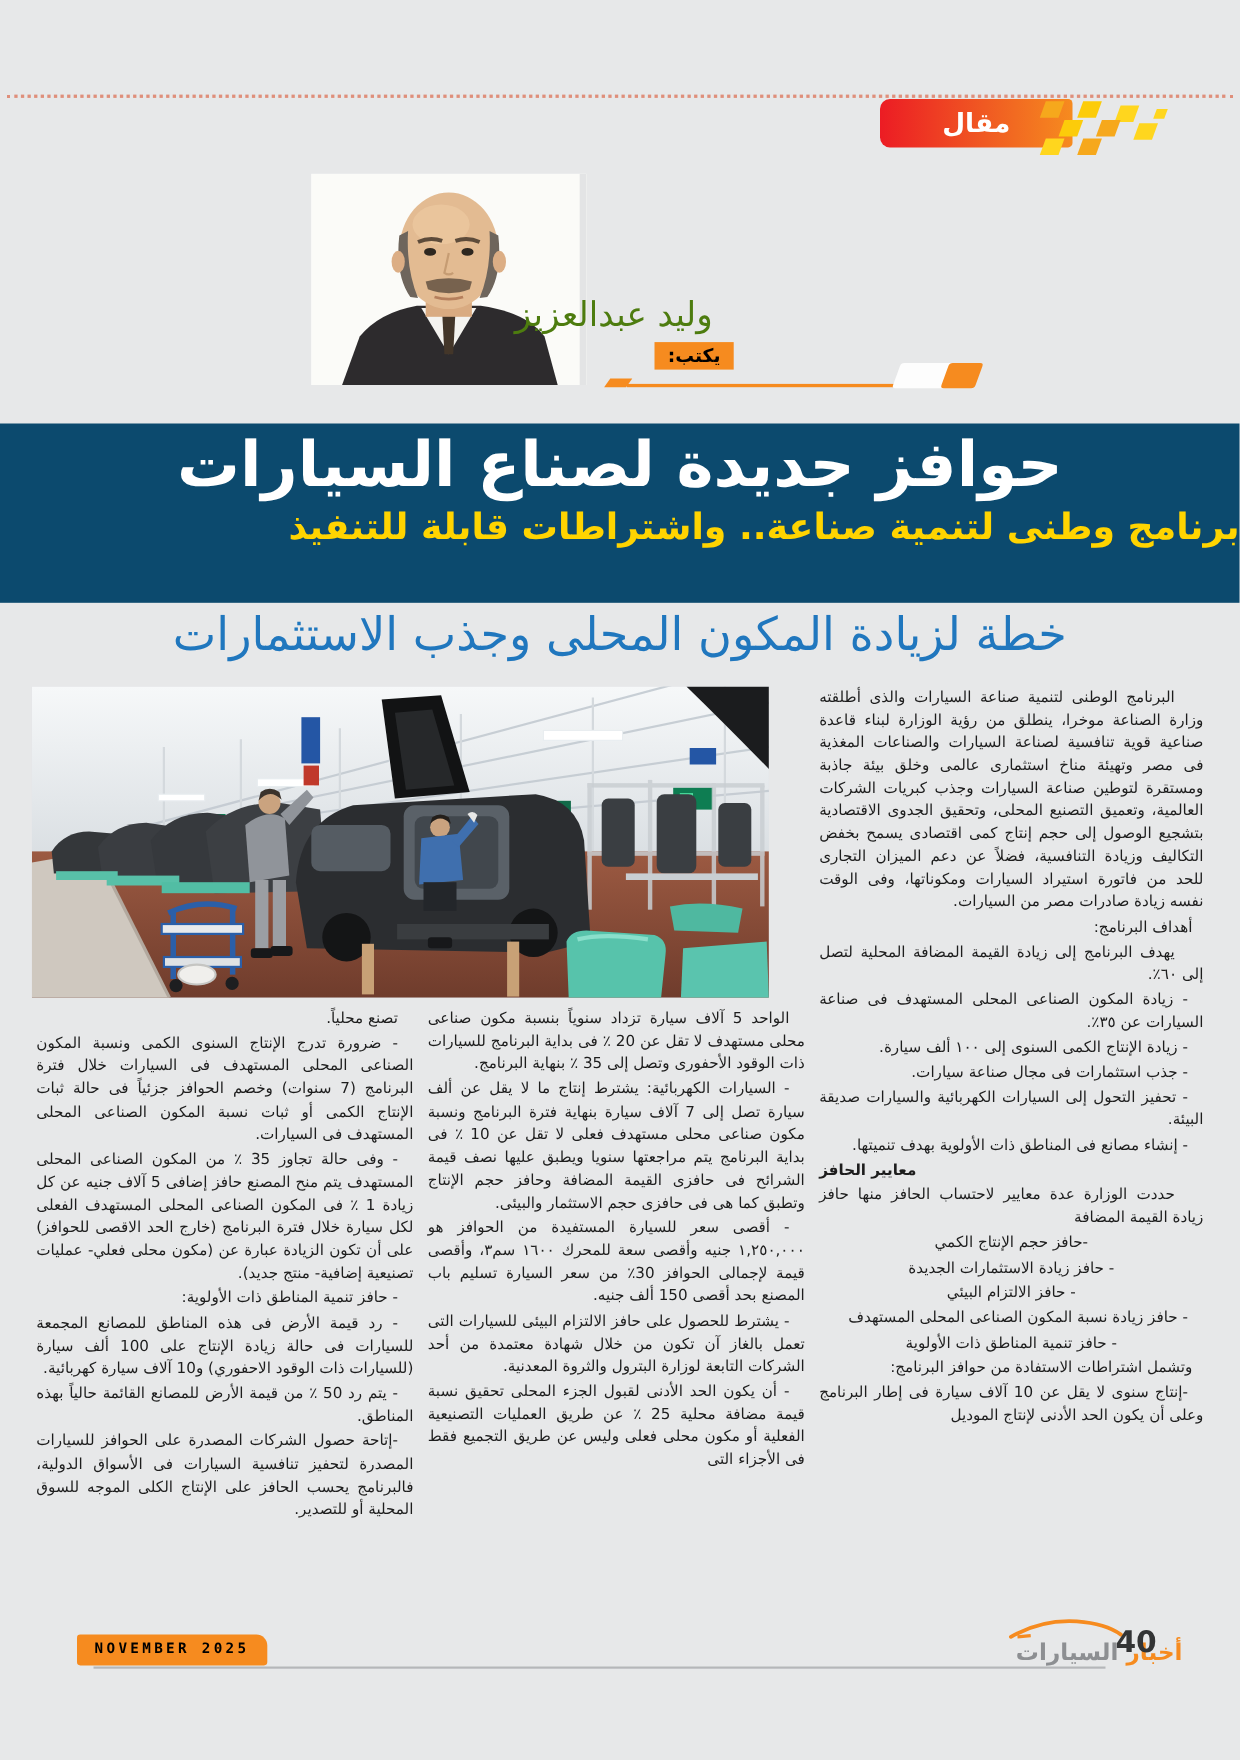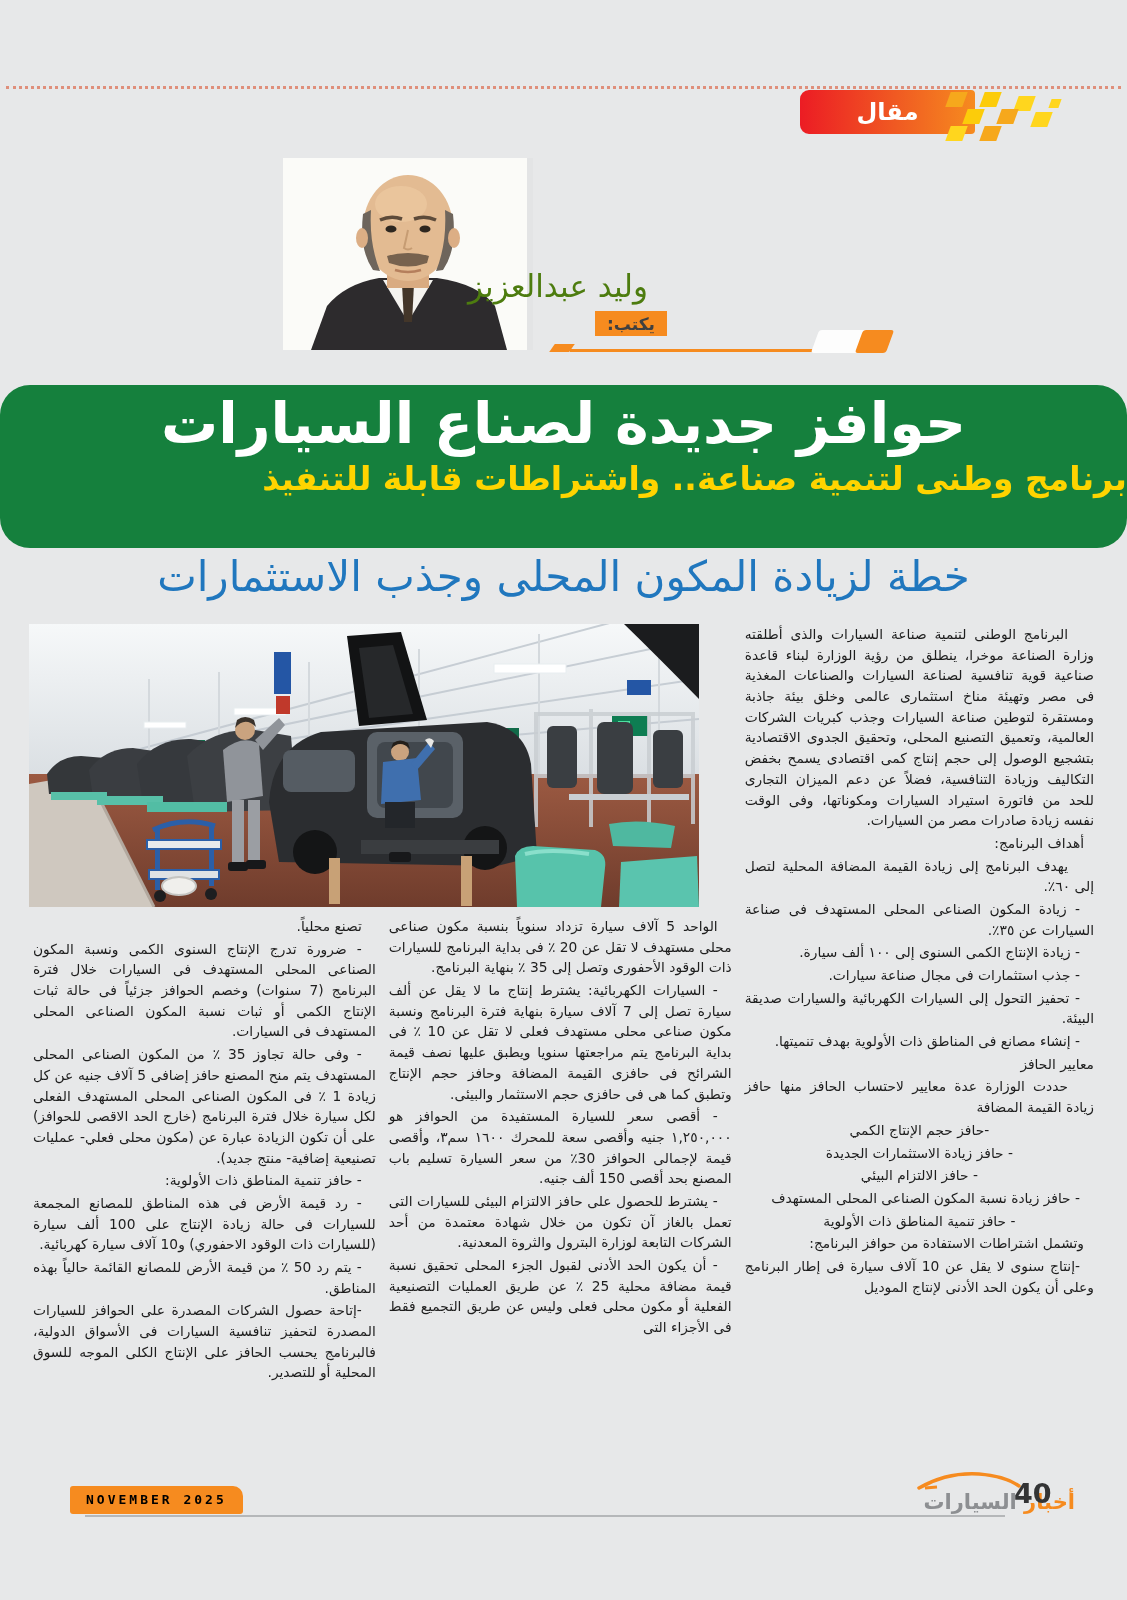--- a/index.html
+++ b/index.html
@@ -23,51 +23,51 @@
   }
   .checker{position:absolute;width:17px;height:15px;transform:skewX(-20deg);}
 
   
   .portrait{position:absolute;left:283px;top:158px;width:250px;height:192px;background:#fbfbf9;}
   .author-name{
     position:absolute;top:268px;right:239px;width:420px;text-align:left;
     font-weight:normal;font-size:31px;color:#4d7c0f;letter-spacing:0;
   }
   .writes-badge{
-    position:absolute;left:595px;top:311px;background:#f68b1f;color:#404040;
+    position:absolute;left:595px;top:311px;background:#f68b1f;color:#000000;
     font-weight:bold;font-size:17px;padding:3px 12px 2px 12px;
   }
   .author-rule{position:absolute;left:570px;top:349px;width:300px;height:3px;background:#f68b1f;}
   .rule-start{position:absolute;left:552px;top:344px;width:20px;height:8px;background:#f68b1f;transform:skewX(-35deg);}
   .rule-white{position:absolute;left:815px;top:330px;width:50px;height:23px;background:#fdfdfd;transform:skewX(-20deg);border-radius:3px;}
   .rule-orange{position:absolute;left:859px;top:330px;width:31px;height:23px;background:#f68b1f;transform:skewX(-20deg);border-radius:3px;}
 
   
-  .red-banner{position:absolute;top:385px;left:0;width:100%;height:163px;background:#15803d;border-radius:30px;}
+  .red-banner{position:absolute;top:385px;left:0;width:100%;height:163px;background:#0c4a6e;}
   .main-title{color:#ffffff;text-align:center;font-size:57px;font-weight:bold;margin:6px 0 0 0;line-height:1.15;}
   .sub-title{color:#ffd400;text-align:right;font-size:33px;font-weight:bold;margin:2px 0 0 0;}
 
   .plan-title{
     position:absolute;top:552px;left:0;width:100%;text-align:center;
     color:#2077be;font-size:42px;font-weight:normal;
   }
 
   
   .content{position:absolute;top:624px;right:33px;left:33px;display:flex;gap:13px;direction:rtl;}
   .col{flex:1;min-width:0;}
   .col-group{flex:2;min-width:0;display:flex;flex-direction:column;}
   .factory-photo{width:670px;height:283px;margin-inline-start:33px;background:#dfe2e5;}
   .factory-photo svg{display:block;width:100%;height:100%;}
   .two-cols{display:flex;gap:13px;margin-top:9px;direction:rtl;}
   .col-text{font-size:13.8px;line-height:1.5;color:#1d1d1d;text-align:justify;}
   .col-text p{margin:0 0 2px 0;}
   .col-text .p{text-indent:14px;}
   .col-text .pi{text-indent:26px;}
   .col-text .h{font-weight:normal;text-indent:10px;text-align:right;}
-  .col-text .hc{font-weight:normal;text-align:right;text-indent:0;}
+  .col-text .hc{font-weight:bold;text-align:left;text-indent:0;}
   .col-text .pc{text-align:center;text-indent:0;}
 
   
   .footer-badge{
     position:absolute;left:70px;top:1486px;background:#f68b1f;color:#000000;
     font-weight:bold;font-size:13px;letter-spacing:3px;padding:6px 16px 7px 16px;
     border-radius:3px 10px 3px 3px;font-family:"DejaVu Sans Mono",monospace;
   }
   .footer-line{position:absolute;left:85px;top:1515px;width:920px;height:2px;background:#b5b7b9;}
   .footer-logo{position:absolute;left:903px;top:1472px;width:150px;height:42px;}

